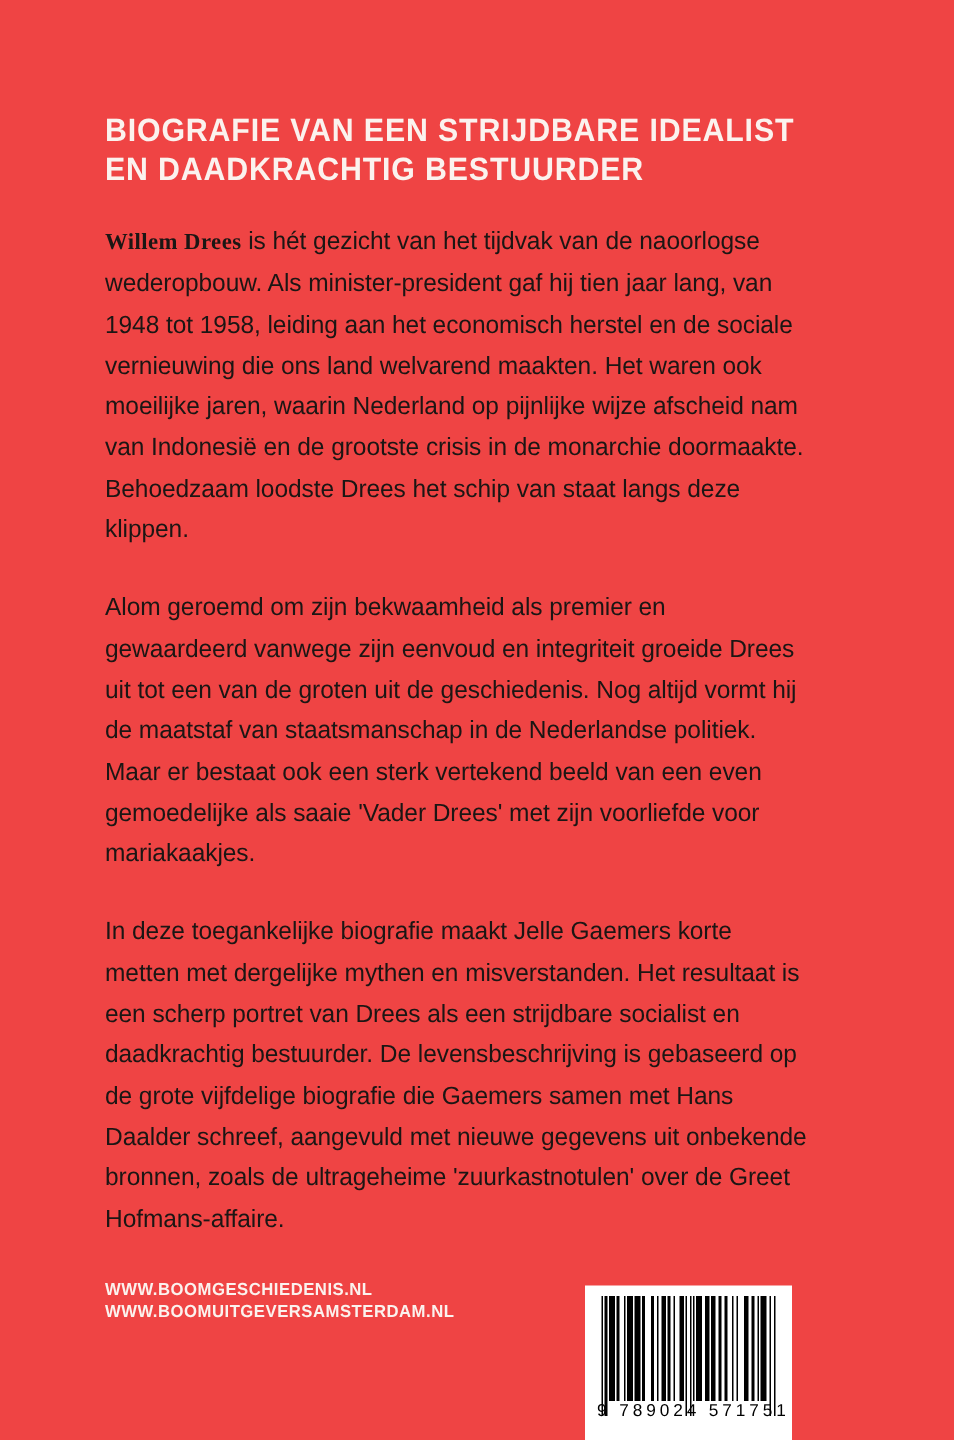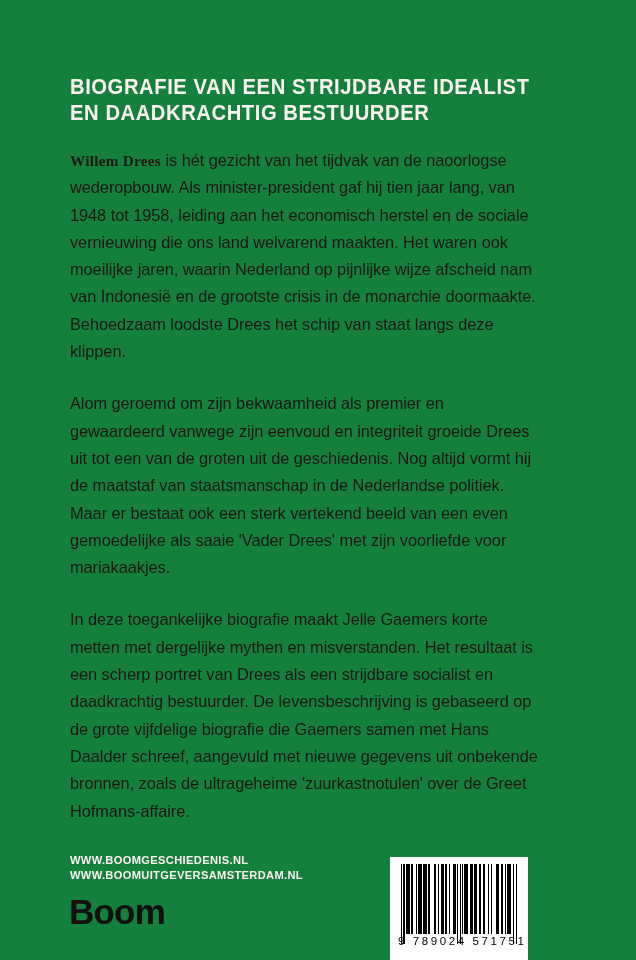--- a/index.html
+++ b/index.html
@@ -9,21 +9,21 @@
   body {
     width: 636px;
     height: 960px;
     overflow: hidden;
     font-family: "Liberation Sans", sans-serif;
   }
   #back-cover {
     position: relative;
     width: 636px;
     height: 960px;
-    background: #15803d;
+    background: #ef4444;
     box-sizing: border-box;
   }
 
   
   .headline {
     position: absolute;
     left: 70px;
     top: 74px;
     width: 500px;
     color: #fbf2ee;
@@ -144,21 +144,20 @@
     <p><span class="smallcaps">Willem Drees</span><span> is hét gezicht van het tijdvak van de naoorlogse wederopbouw. Als minister-president gaf hij tien jaar lang, van 1948 tot 1958, leiding aan het economisch herstel en de sociale vernieuwing die ons land welvarend maakten. Het waren ook moeilijke jaren, waarin Nederland op pijnlijke wijze afscheid nam van Indonesië en de grootste crisis in de monarchie doormaakte. Behoedzaam loodste Drees het schip van staat langs deze klippen.</span></p>
     <p>Alom geroemd om zijn bekwaamheid als premier en gewaardeerd vanwege zijn eenvoud en integriteit groeide Drees uit tot een van de groten uit de geschiedenis. Nog altijd vormt hij de maatstaf van staatsmanschap in de Nederlandse politiek. Maar er bestaat ook een sterk vertekend beeld van een even gemoedelijke als saaie 'Vader Drees' met zijn voorliefde voor mariakaakjes.</p>
     <p>In deze toegankelijke biografie maakt Jelle Gaemers korte metten met dergelijke mythen en misverstanden. Het resultaat is een scherp portret van Drees als een strijdbare socialist en daadkrachtig bestuurder. De levensbeschrijving is gebaseerd op de grote vijfdelige biografie die Gaemers samen met Hans Daalder schreef, aangevuld met nieuwe gegevens uit onbekende bronnen, zoals de ultrageheime 'zuurkastnotulen' over de Greet Hofmans-affaire.</p>
   </div>
 
   <div class="urls">
     <div>www.boomgeschiedenis.nl</div>
     <div>www.boomuitgeversamsterdam.nl</div>
   </div>
 
-  <div class="logo">Boom</div>
 
   <div class="barcode-panel">
     <div class="barcode-bars" id="barcode-bars">
         <div class="bar guard" style="width: 1.05263%;"></div>
         <div class="gap" style="width: 1.05263%;"></div>
         <div class="bar guard" style="width: 1.05263%;"></div>
         <div class="gap" style="width: 1.05263%;"></div>
         <div class="bar" style="width: 3.15789%;"></div>
         <div class="gap" style="width: 1.05263%;"></div>
         <div class="bar" style="width: 2.10526%;"></div>

